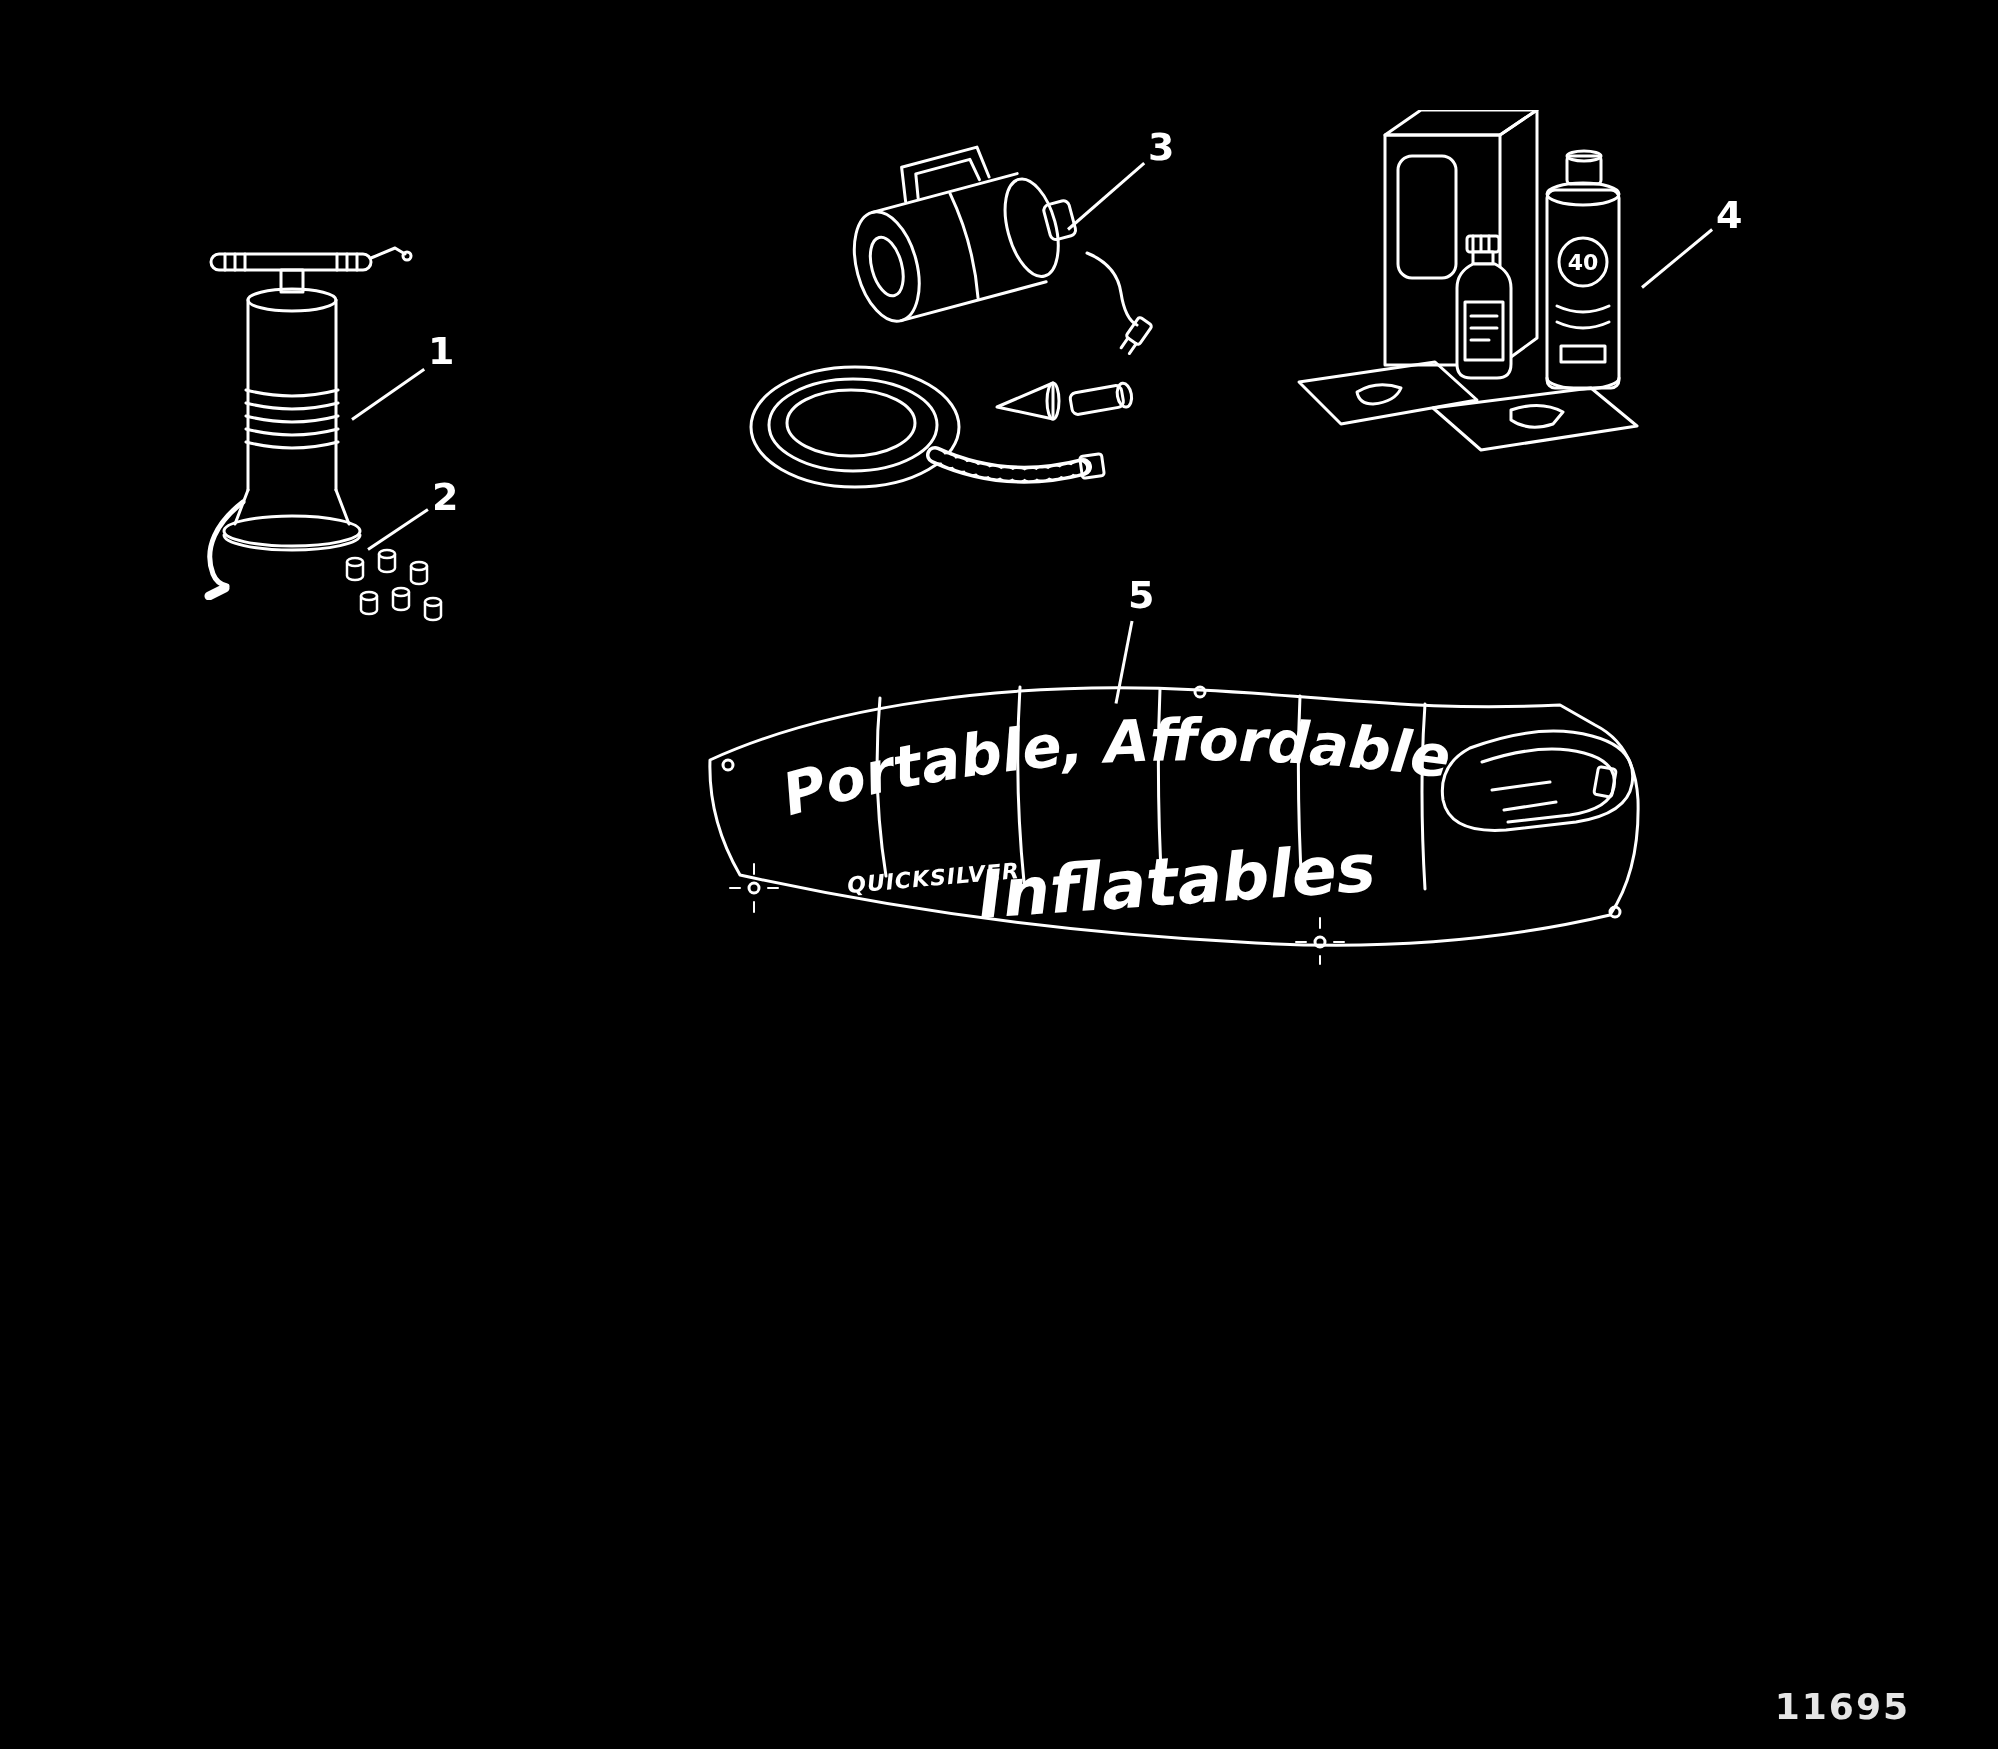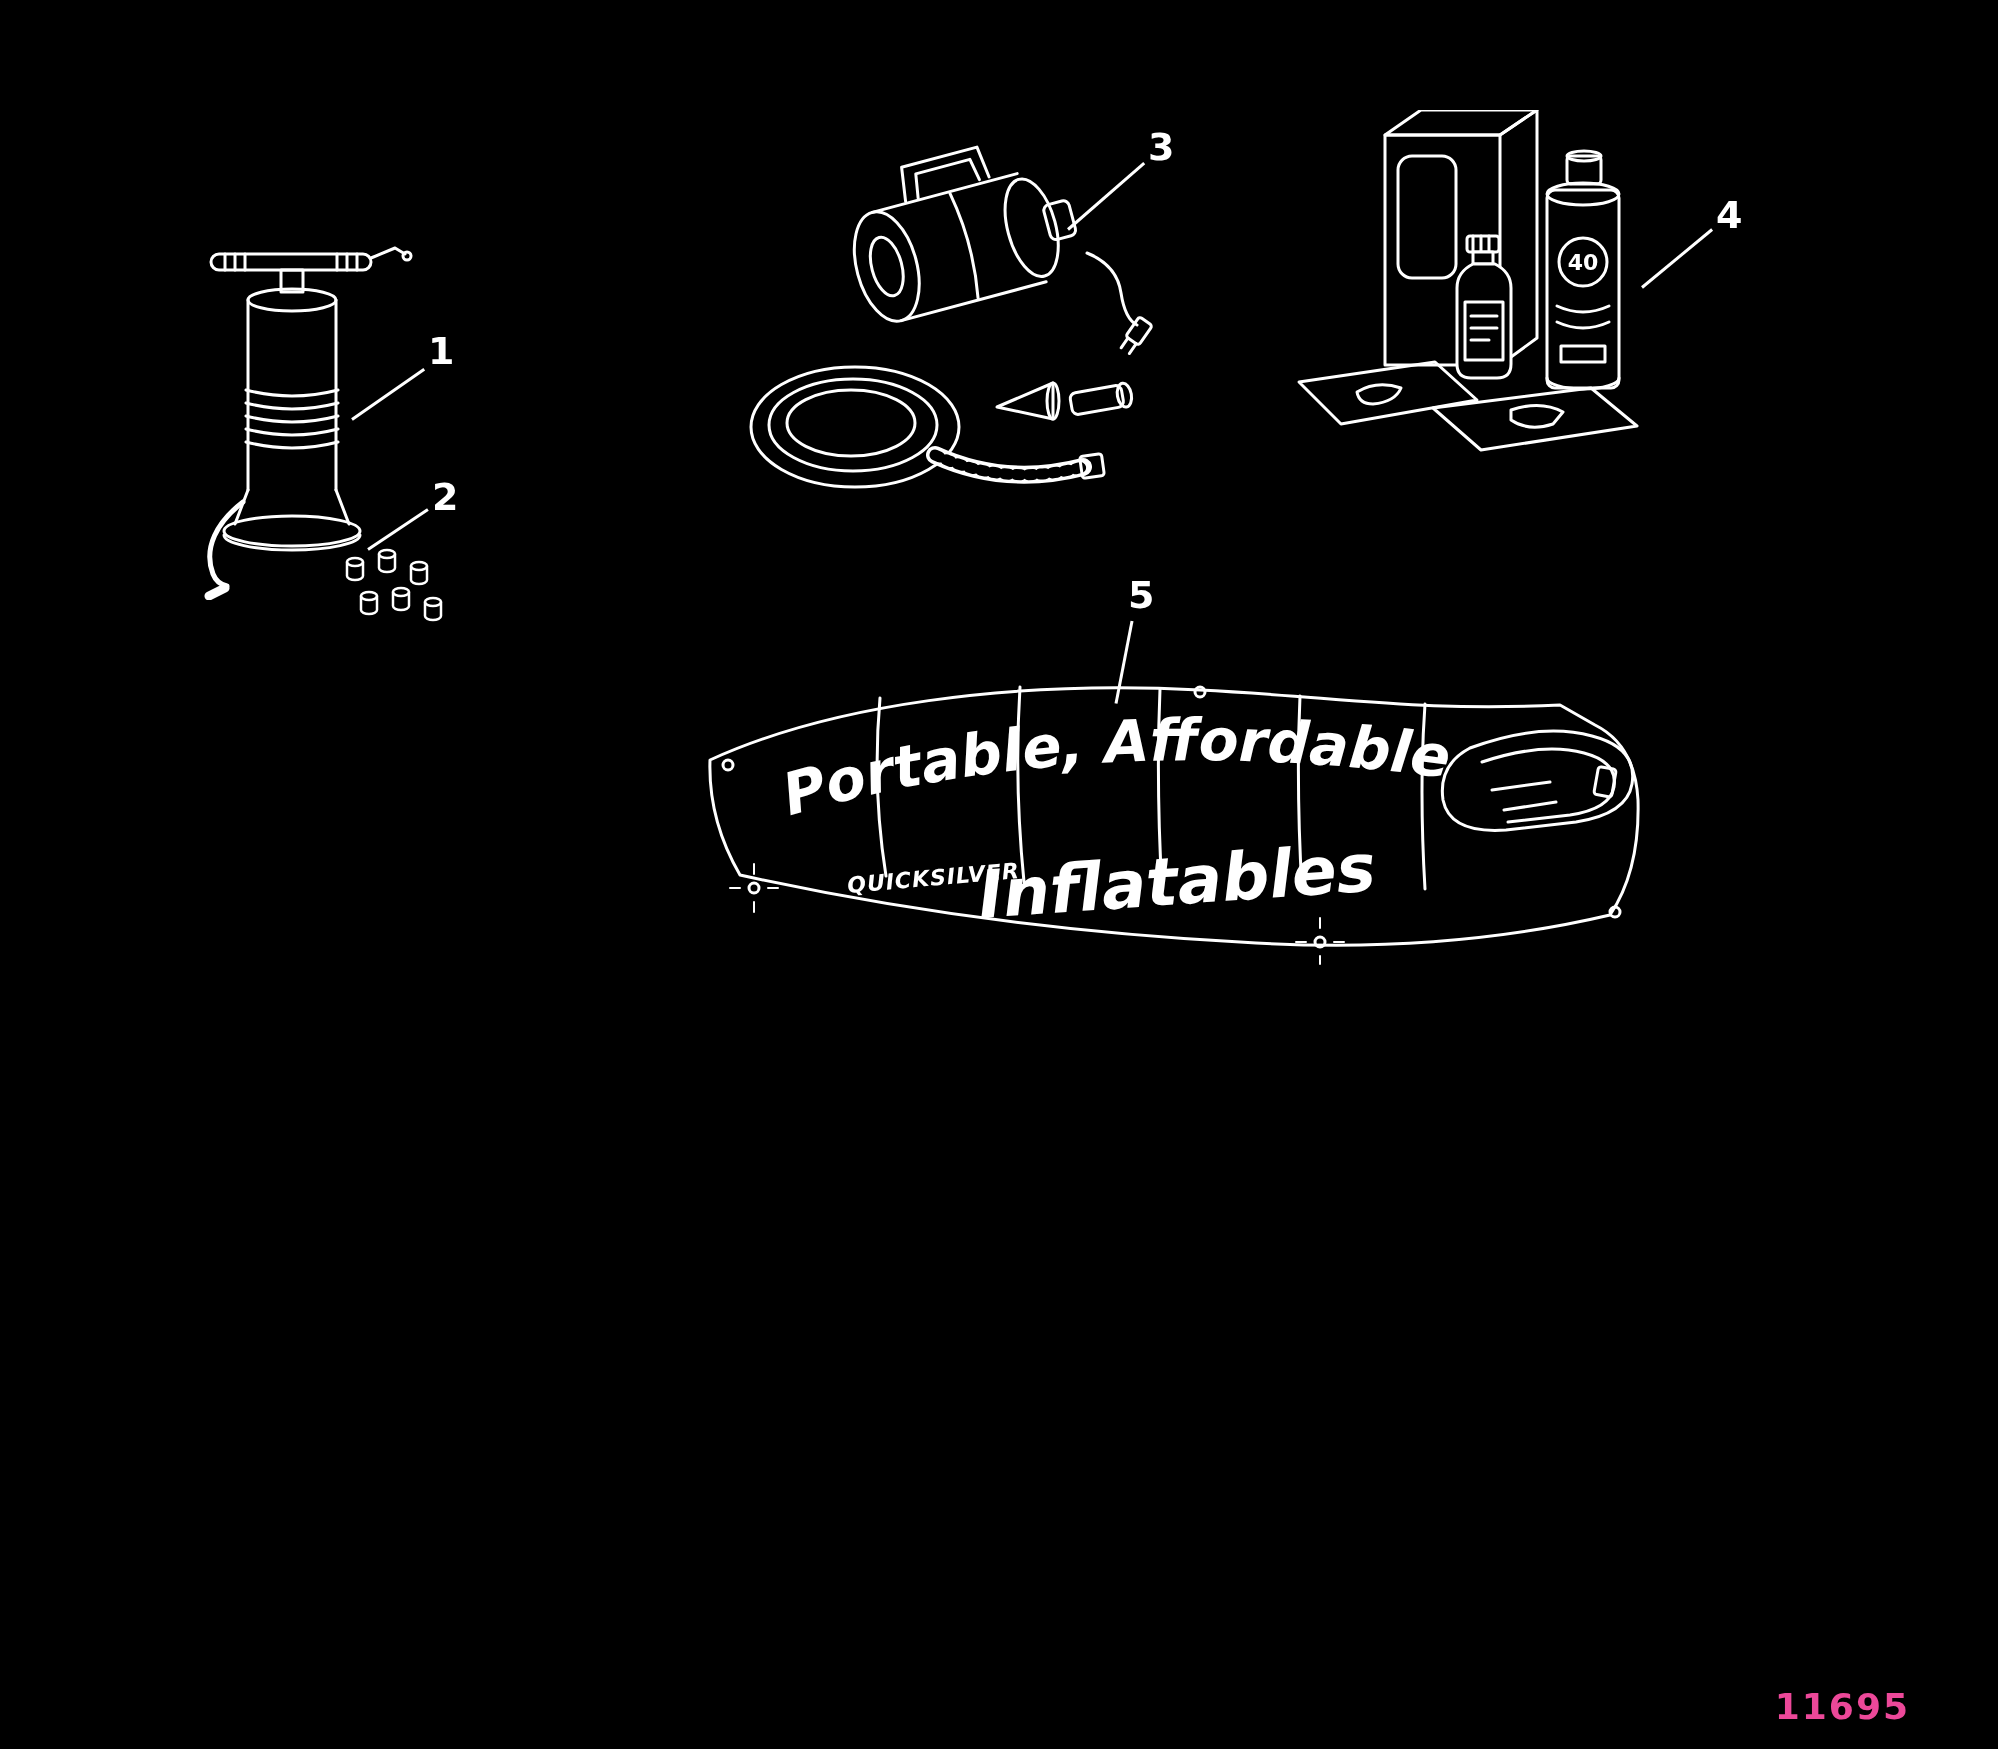--- a/index.html
+++ b/index.html
@@ -21,21 +21,21 @@
   }
   .leader{
     position:absolute;
     height:3px;
     background:#fff;
     transform-origin:0 50%;
   }
   .part-number{
     position:absolute;
     right:88px;bottom:22px;
-    color:#ec4899;
+    color:#e5e5e5;
     font:700 36px "DejaVu Sans", sans-serif;
     letter-spacing:2px;
   }
   text{font-family:"DejaVu Sans", sans-serif;}
   .banner-big{font:italic 700 58px "DejaVu Sans", sans-serif;fill:#fff;stroke:none;}
   .banner-big2{font:italic 700 66px "DejaVu Sans", sans-serif;fill:#fff;stroke:none;}
   .banner-brand{font:italic 700 22px "DejaVu Sans", sans-serif;fill:#fff;stroke:none;letter-spacing:1px;}
   .can-num{font:700 22px "DejaVu Sans", sans-serif;fill:#fff;stroke:none;text-anchor:middle;}
 </style>
 </head>

